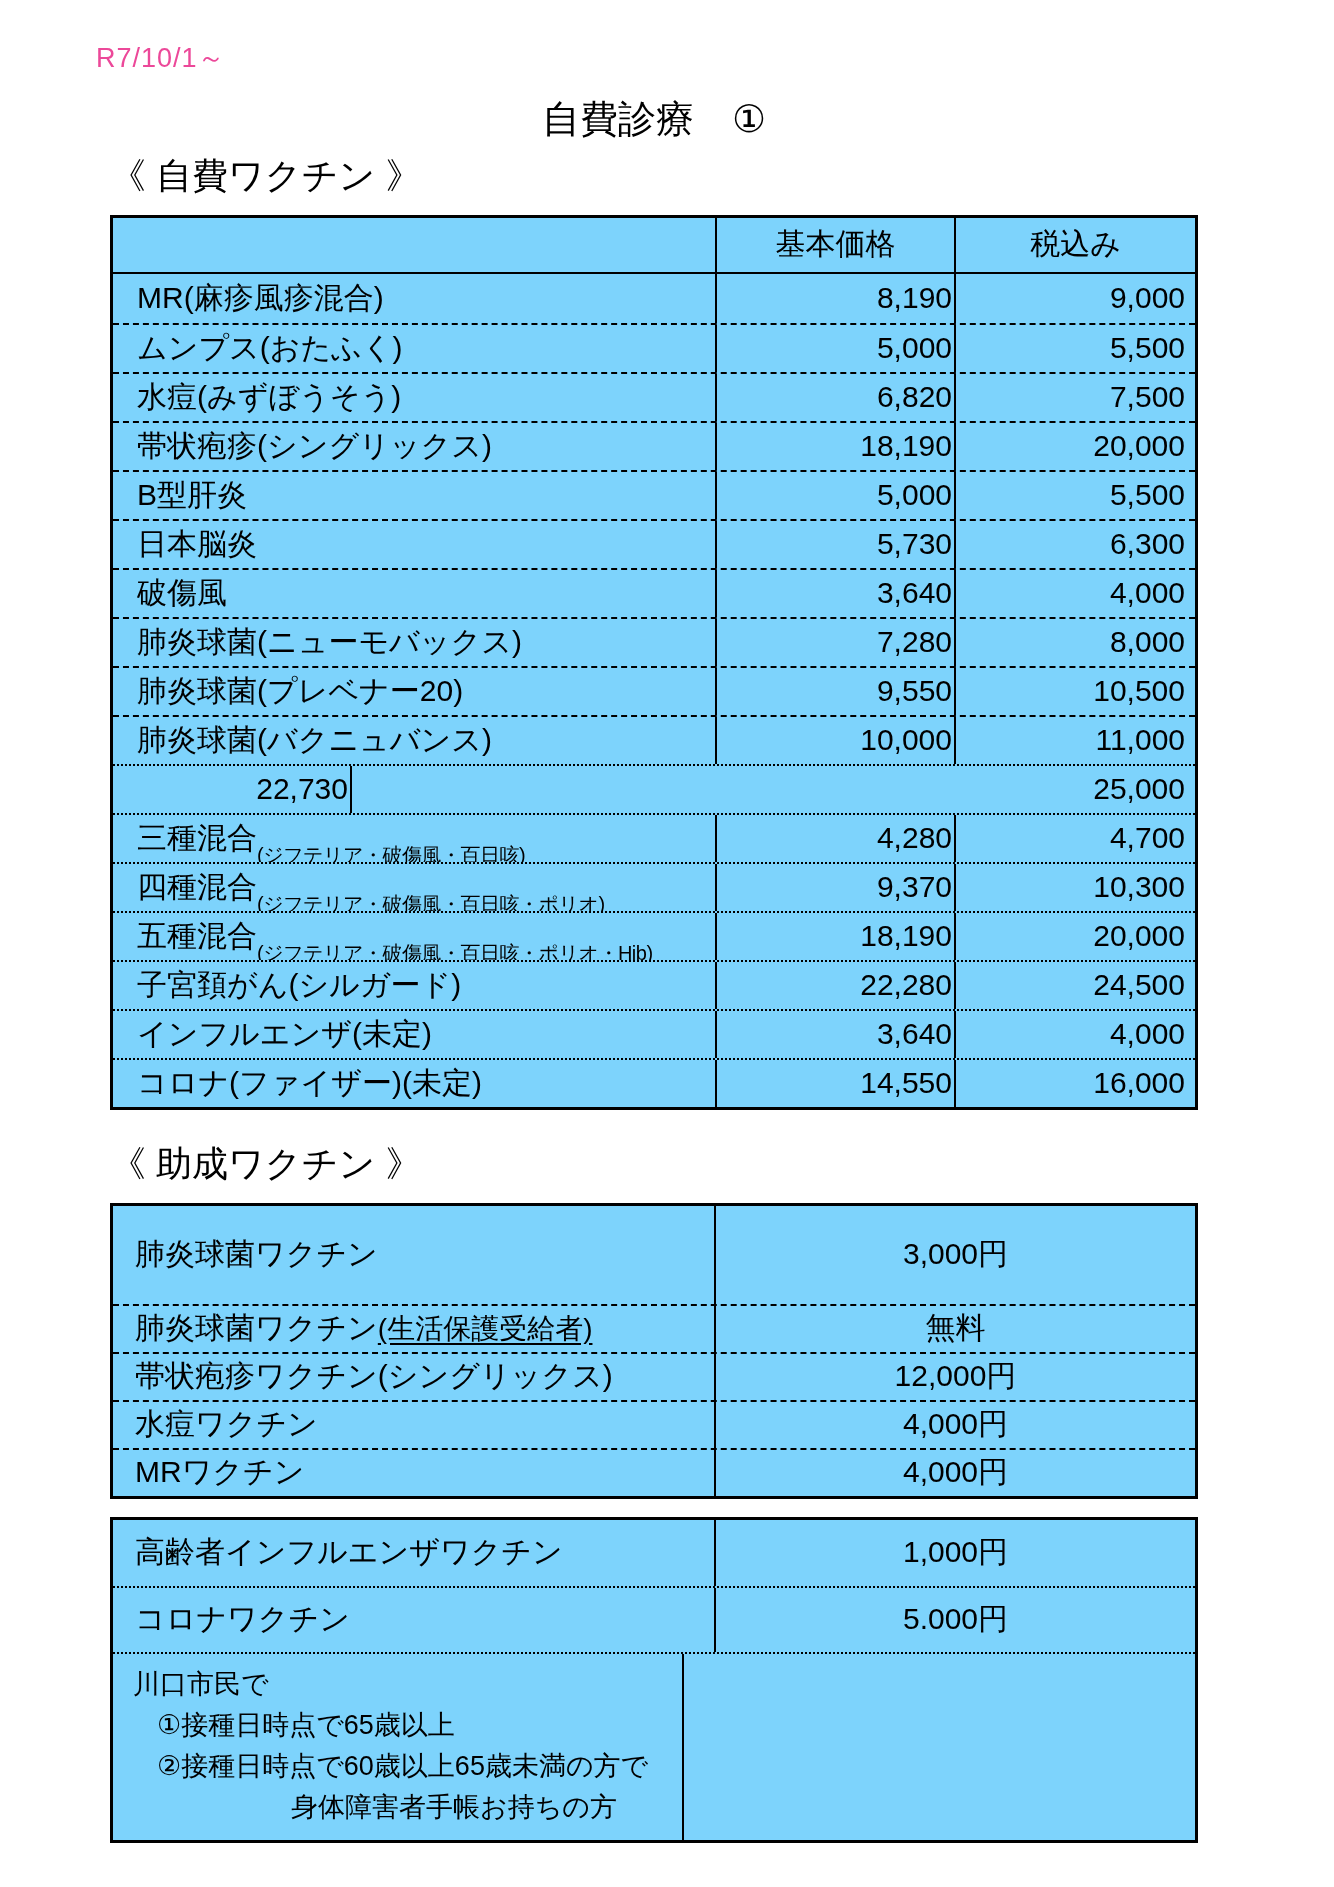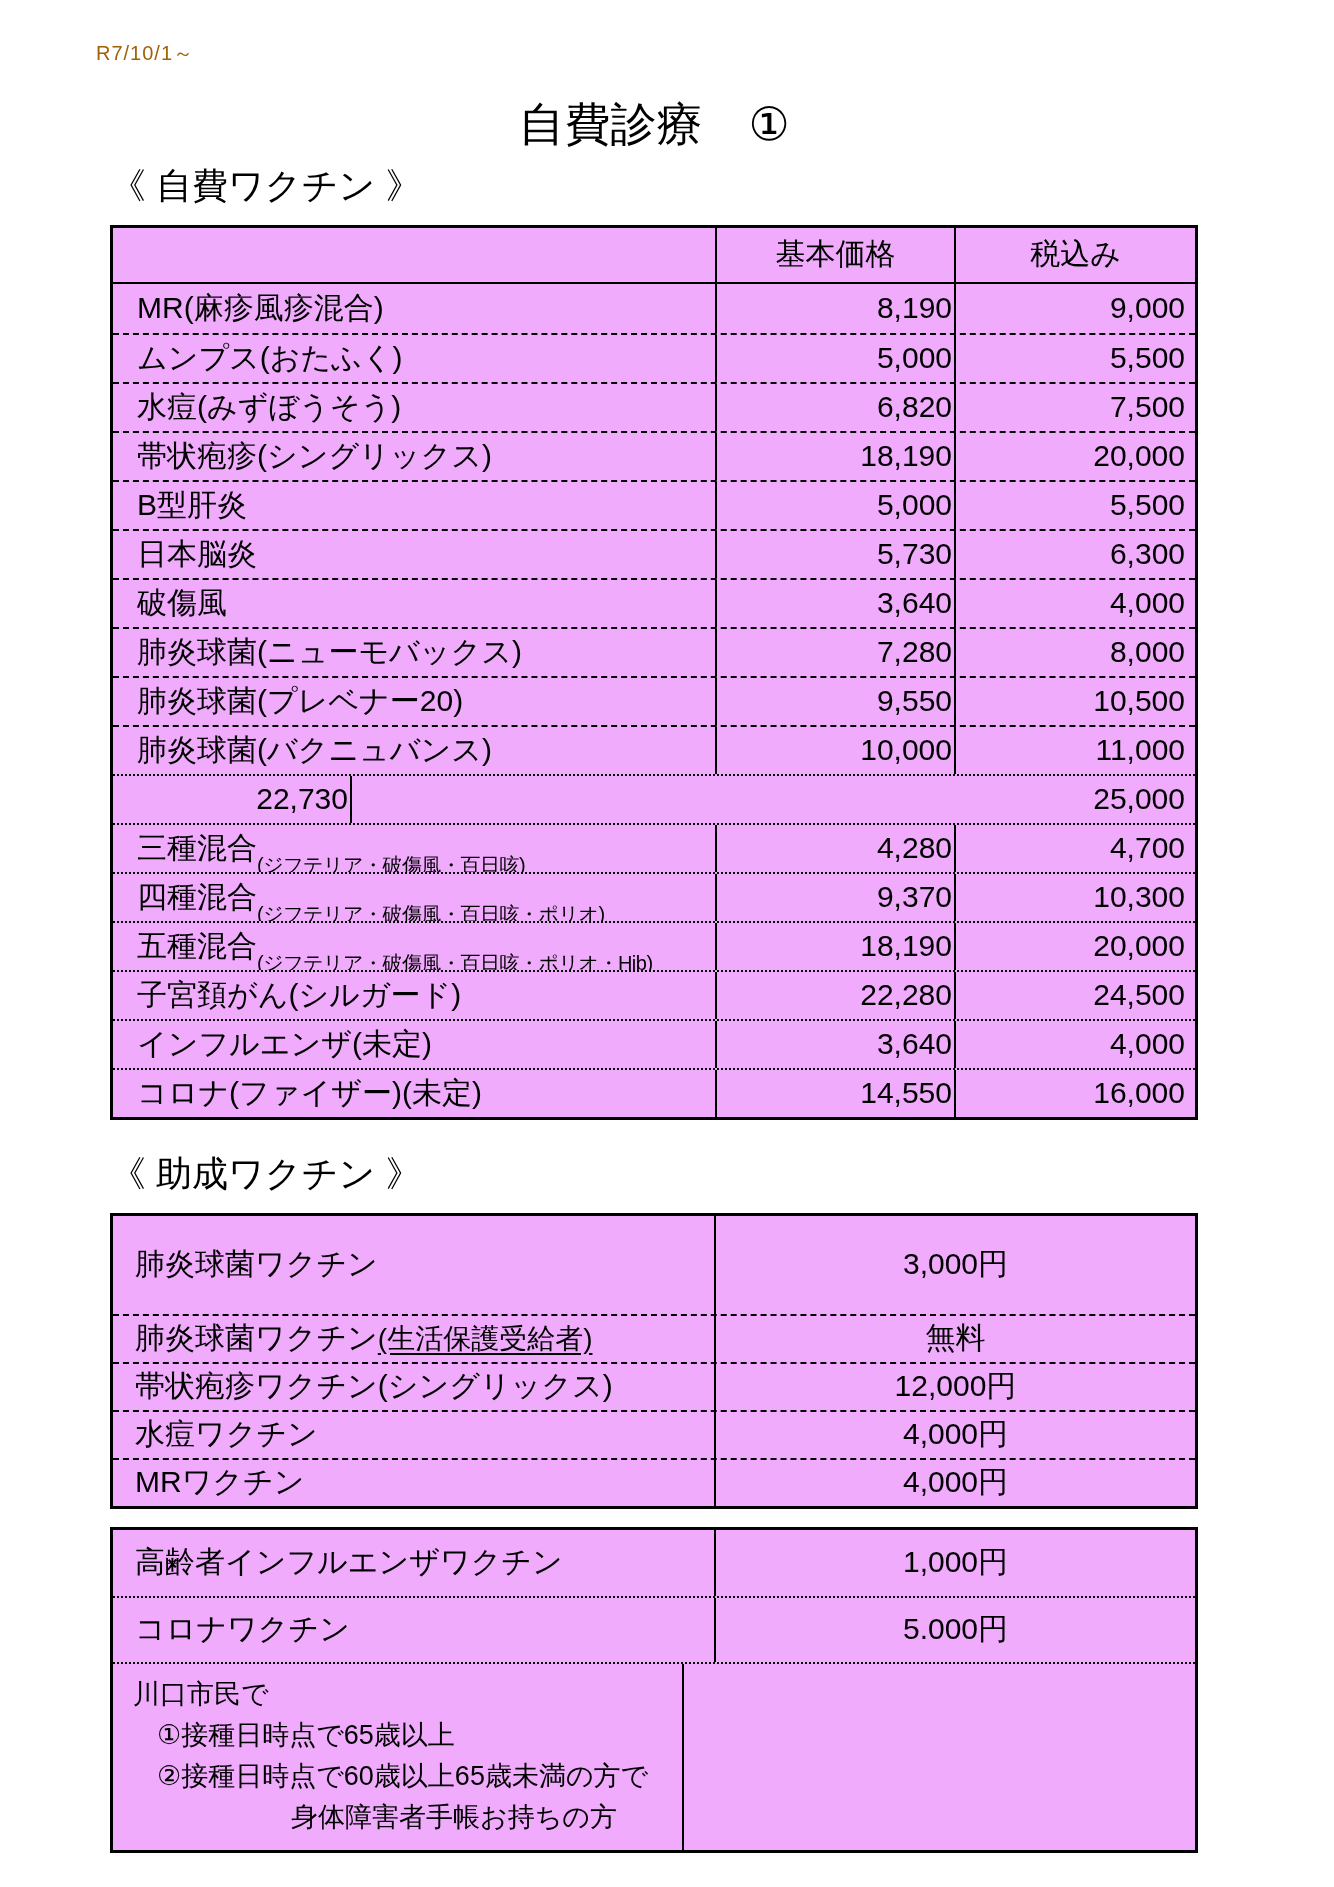--- a/index.html
+++ b/index.html
@@ -4,33 +4,33 @@
 <style>
   html,body{margin:0;padding:0;background:#ffffff;}
   body{
     width:1334px;height:1887px;overflow:hidden;
     font-family:"Liberation Sans","DejaVu Sans",sans-serif;
     color:#000;
   }
   .page{position:relative;width:1334px;height:1887px;}
   .date-note{
     position:absolute;left:96px;top:40px;
-    font-size:20px;color:#a16207;letter-spacing:1px;
+    font-size:27px;color:#ec4899;letter-spacing:1px;
   }
   .content{margin-left:110px;width:1088px;}
   .title{
     padding-top:96px;text-align:center;
-    font-size:46px;font-weight:500;line-height:1.25;
+    font-size:38px;font-weight:500;line-height:1.25;
   }
   .sec-title{
     text-align:left;font-size:36px;font-weight:500;margin-top:8px;
   }
   .sec-title2{margin-top:30px;}
   
-  .tbl{border:3px solid #000;margin-top:14px;background:#f0abfc;}
+  .tbl{border:3px solid #000;margin-top:14px;background:#7dd3fc;}
   .row{display:flex;align-items:center;box-sizing:border-box;}
   .sep-dash{border-top:2px dashed #000;}
   .sep-fine{border-top:2px dotted #000;}
   
   .t1-head{height:56px;border-bottom:2px solid #000;}
   .t1-row{height:49px;}
   .c-name{
     width:604px;box-sizing:border-box;align-self:stretch;
     display:flex;align-items:center;
     padding-left:24px;border-right:2px solid #000;

